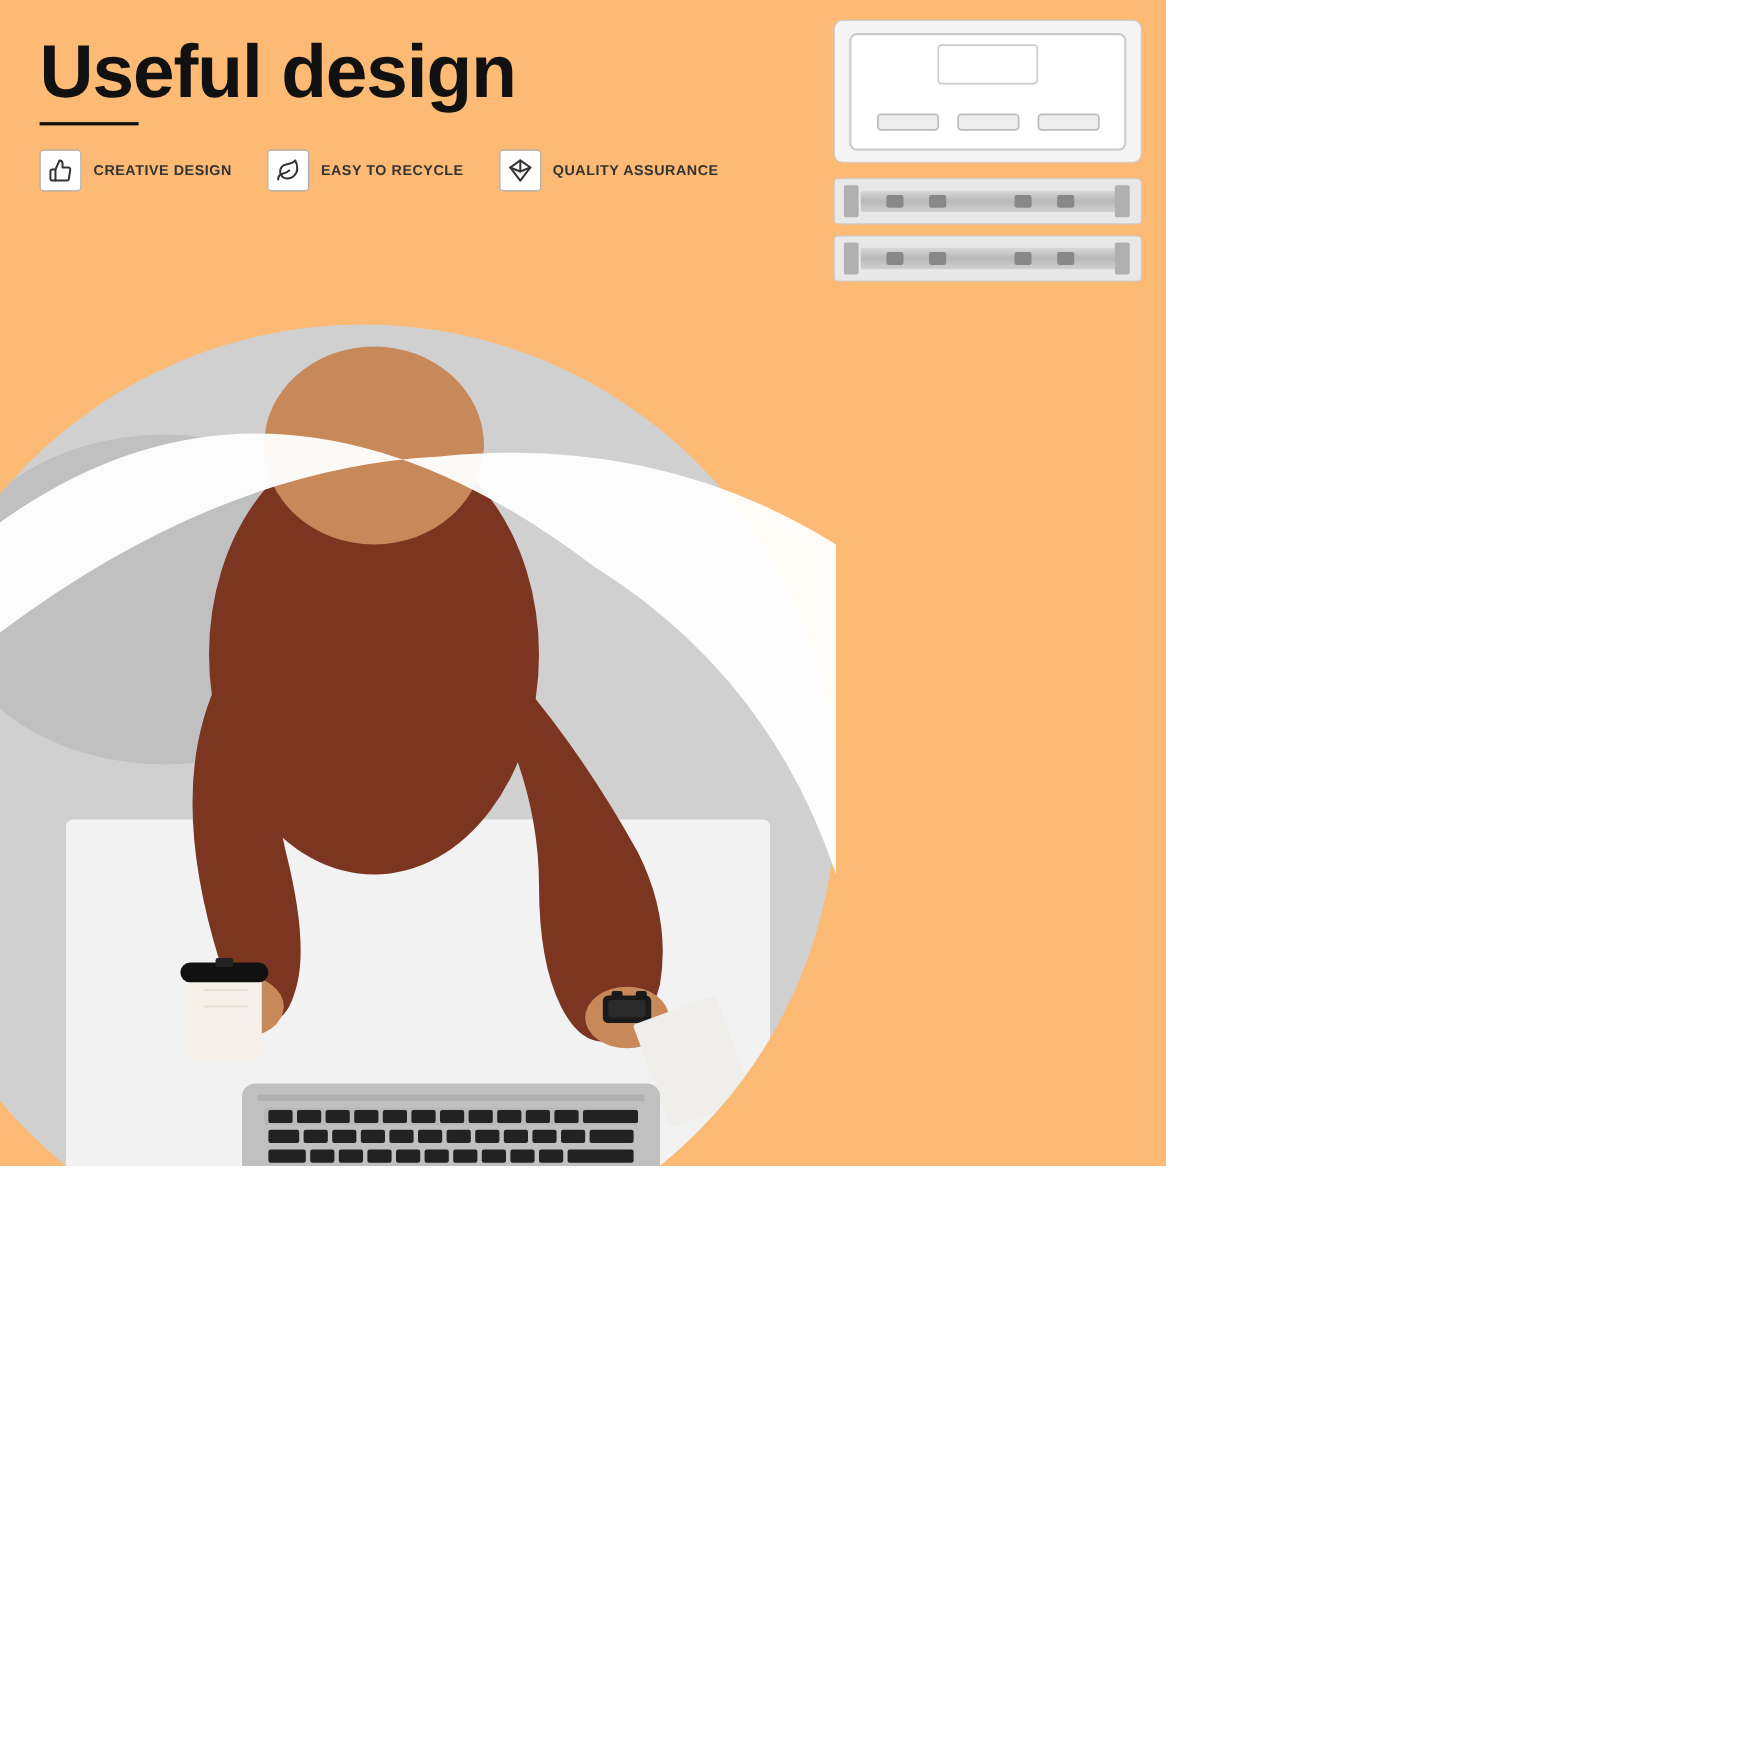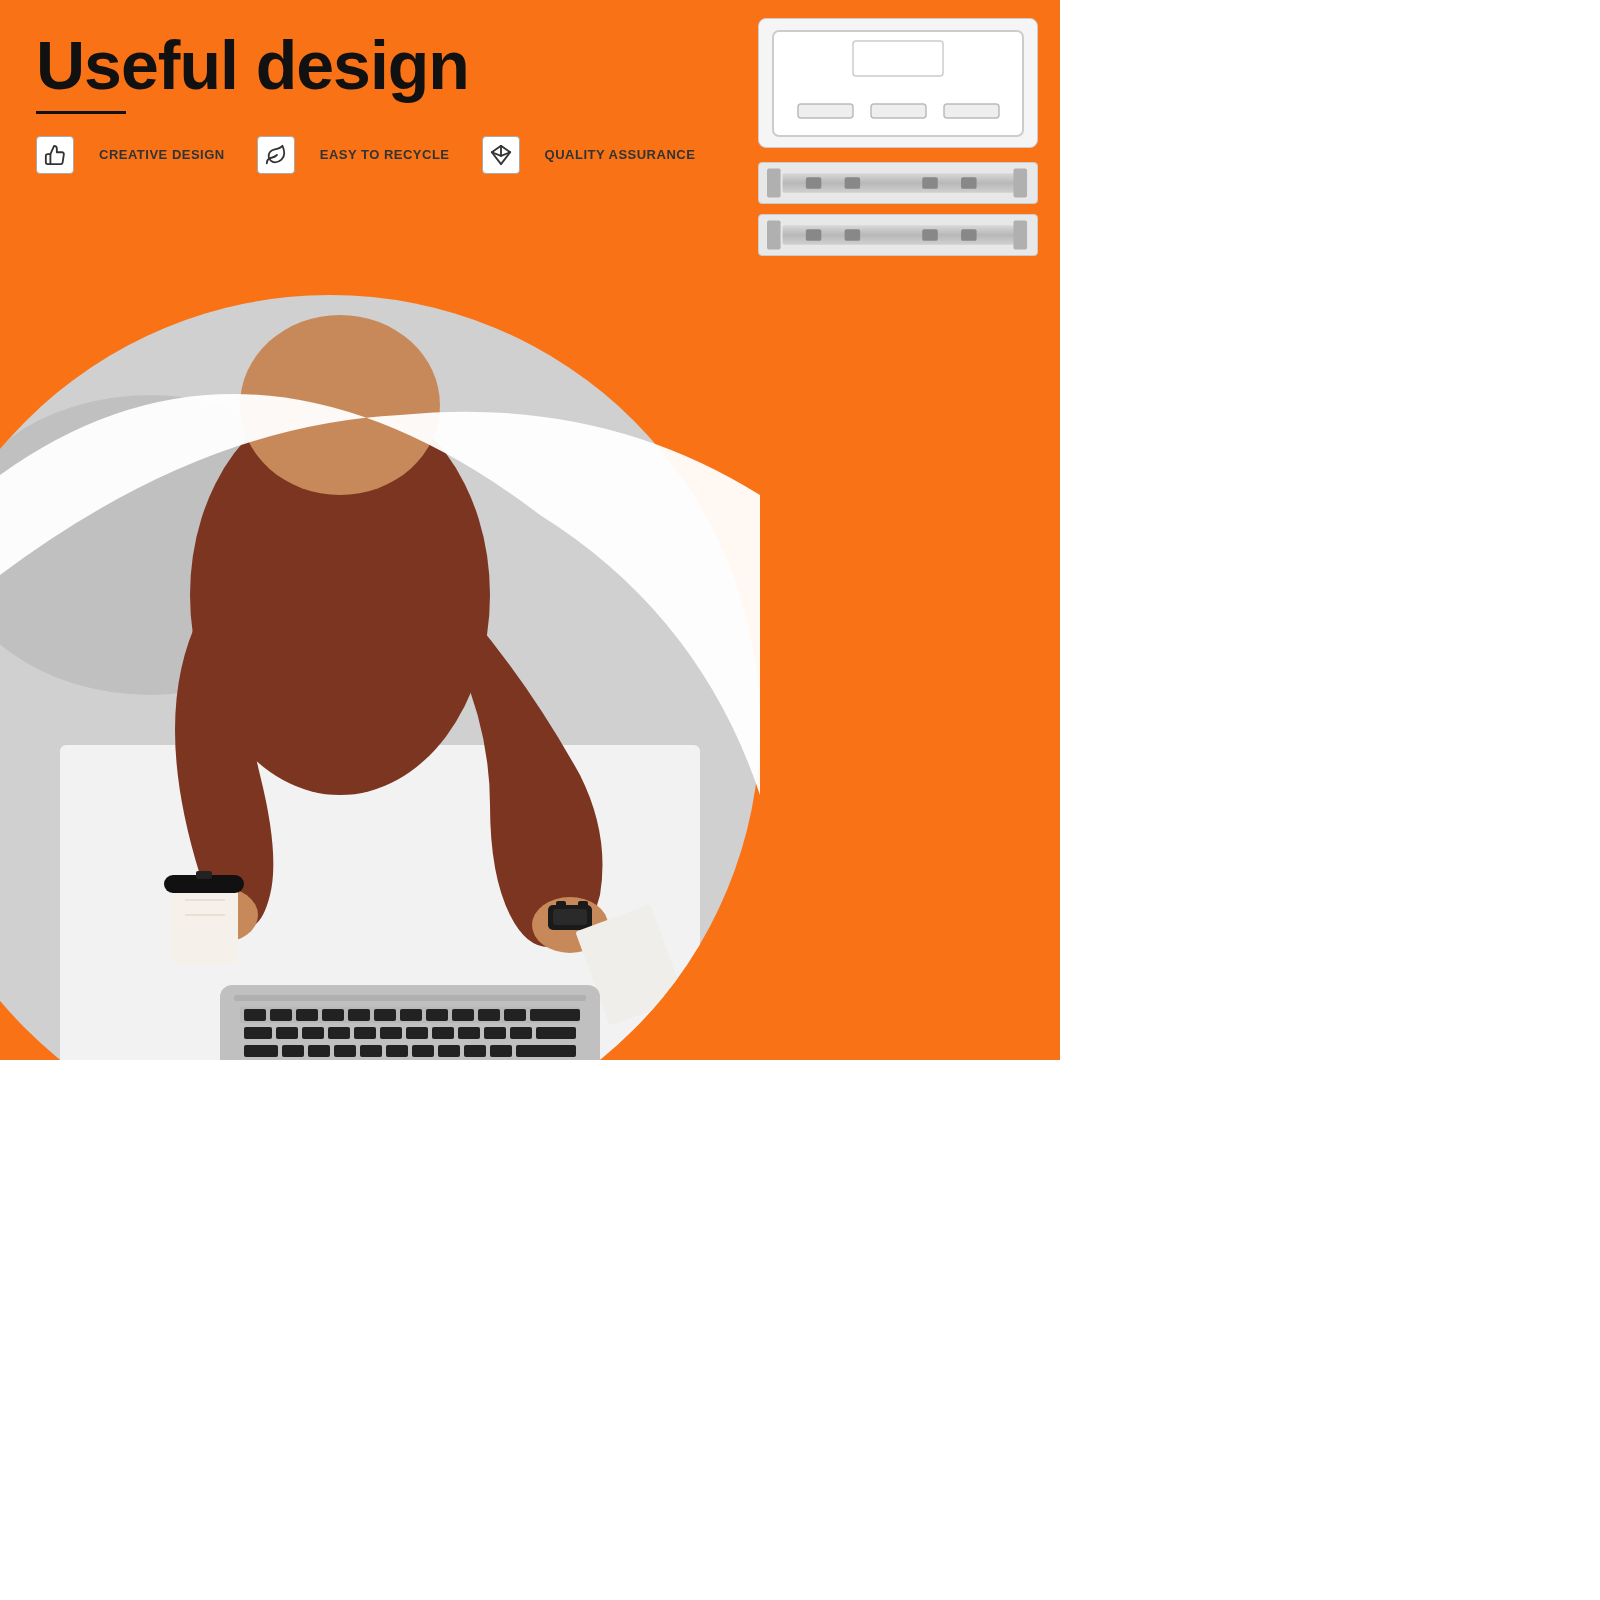--- a/index.html
+++ b/index.html
@@ -10,21 +10,21 @@
       background: #ffffff;
       font-family: Arial, sans-serif;
       overflow: hidden;
       position: relative;
     }
 
     .page-container {
       position: relative;
       width: 1060px;
       height: 1060px;
-      background: #f97316;
+      background: #fdba74;
       padding-left: 22px;
     }
 
     
     .top-section {
       position: absolute;
       top: 0;
       left: 0;
       width: 100%;
       padding: 28px 36px 0 36px;
@@ -49,21 +49,21 @@
     .features-row {
       display: flex;
       flex-direction: row;
       align-items: center;
       gap: 32px;
     }
 
     .feature-item {
       display: flex;
       align-items: center;
-      gap: 25px;
+      gap: 11px;
     }
 
     .feature-icon-box {
       width: 38px;
       height: 38px;
       border: 1.5px solid #aaa;
       border-radius: 4px;
       display: flex;
       align-items: center;
       justify-content: center;

